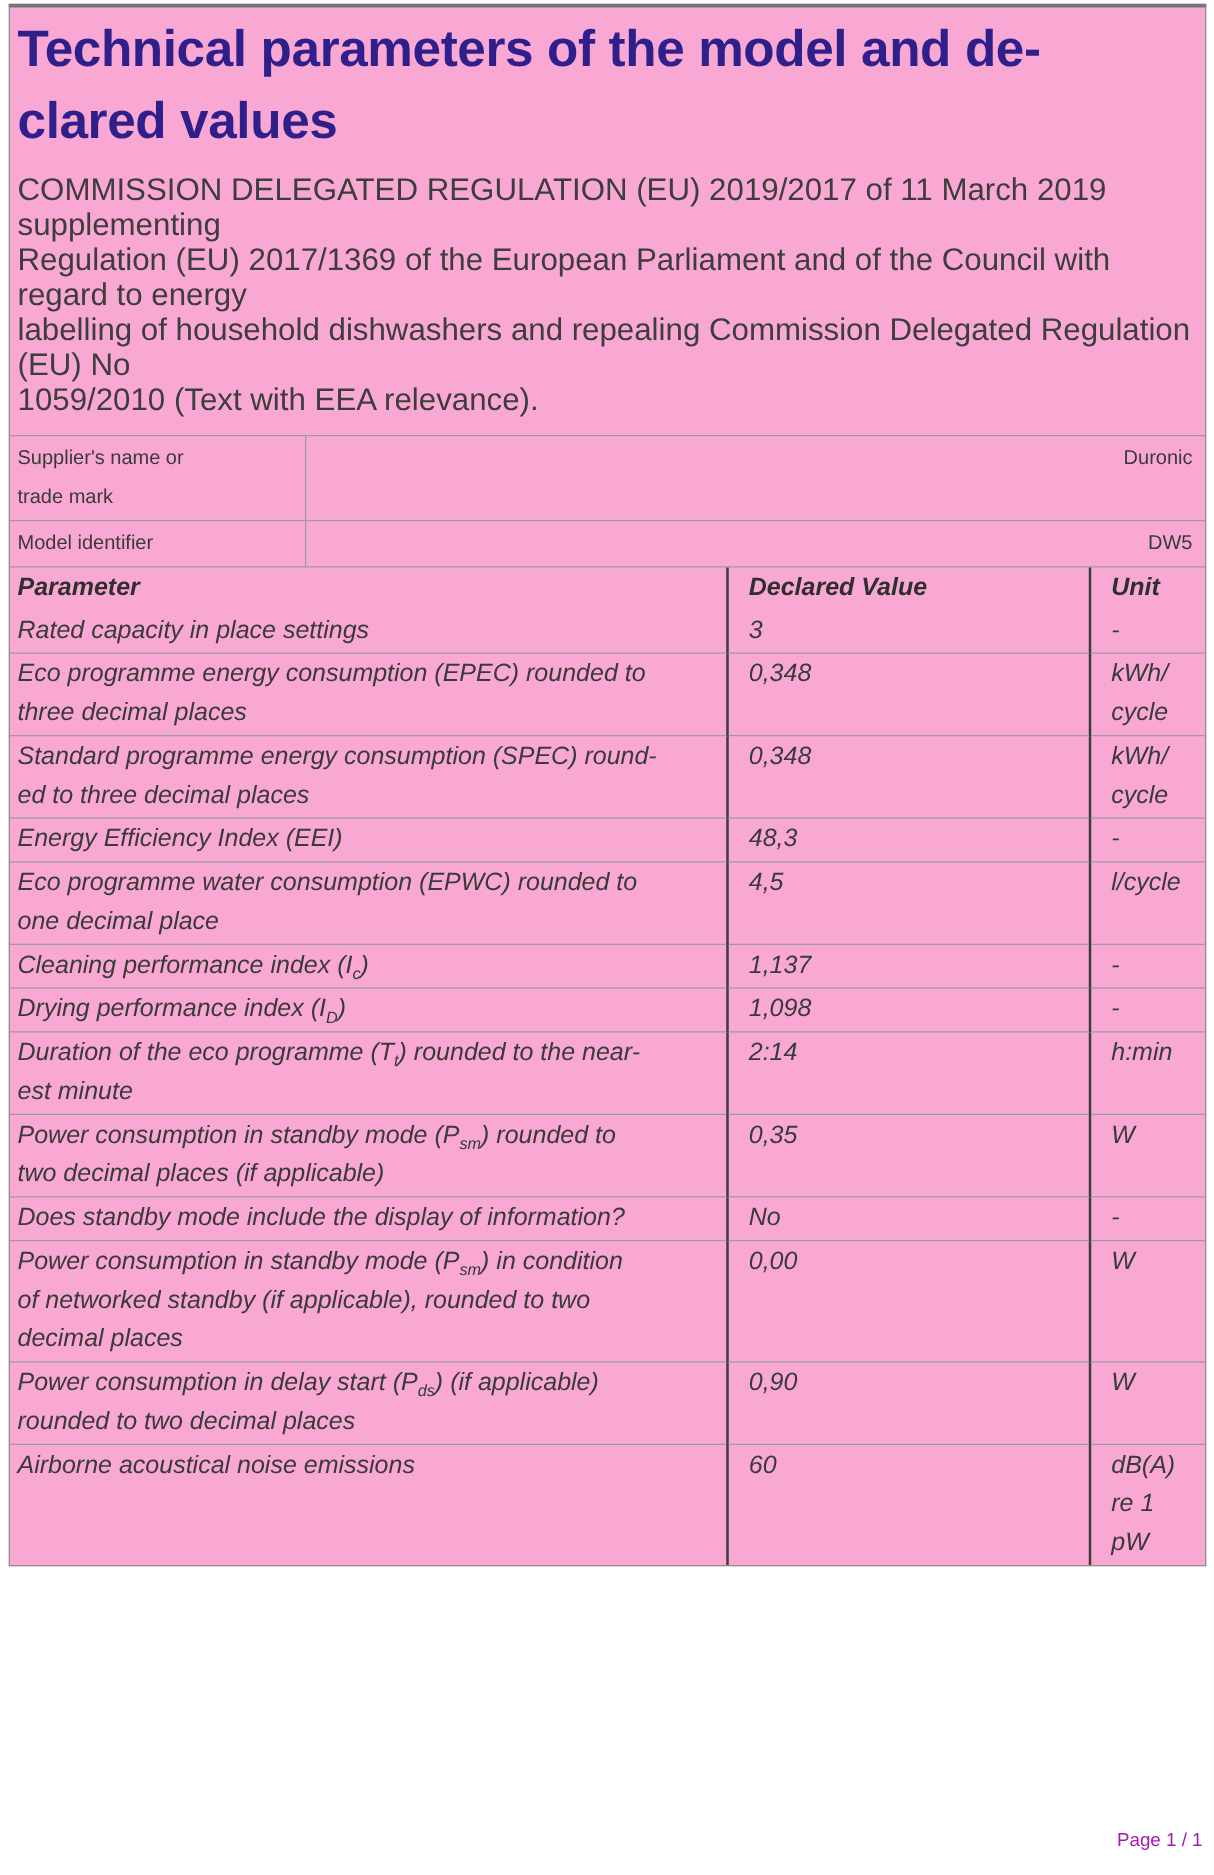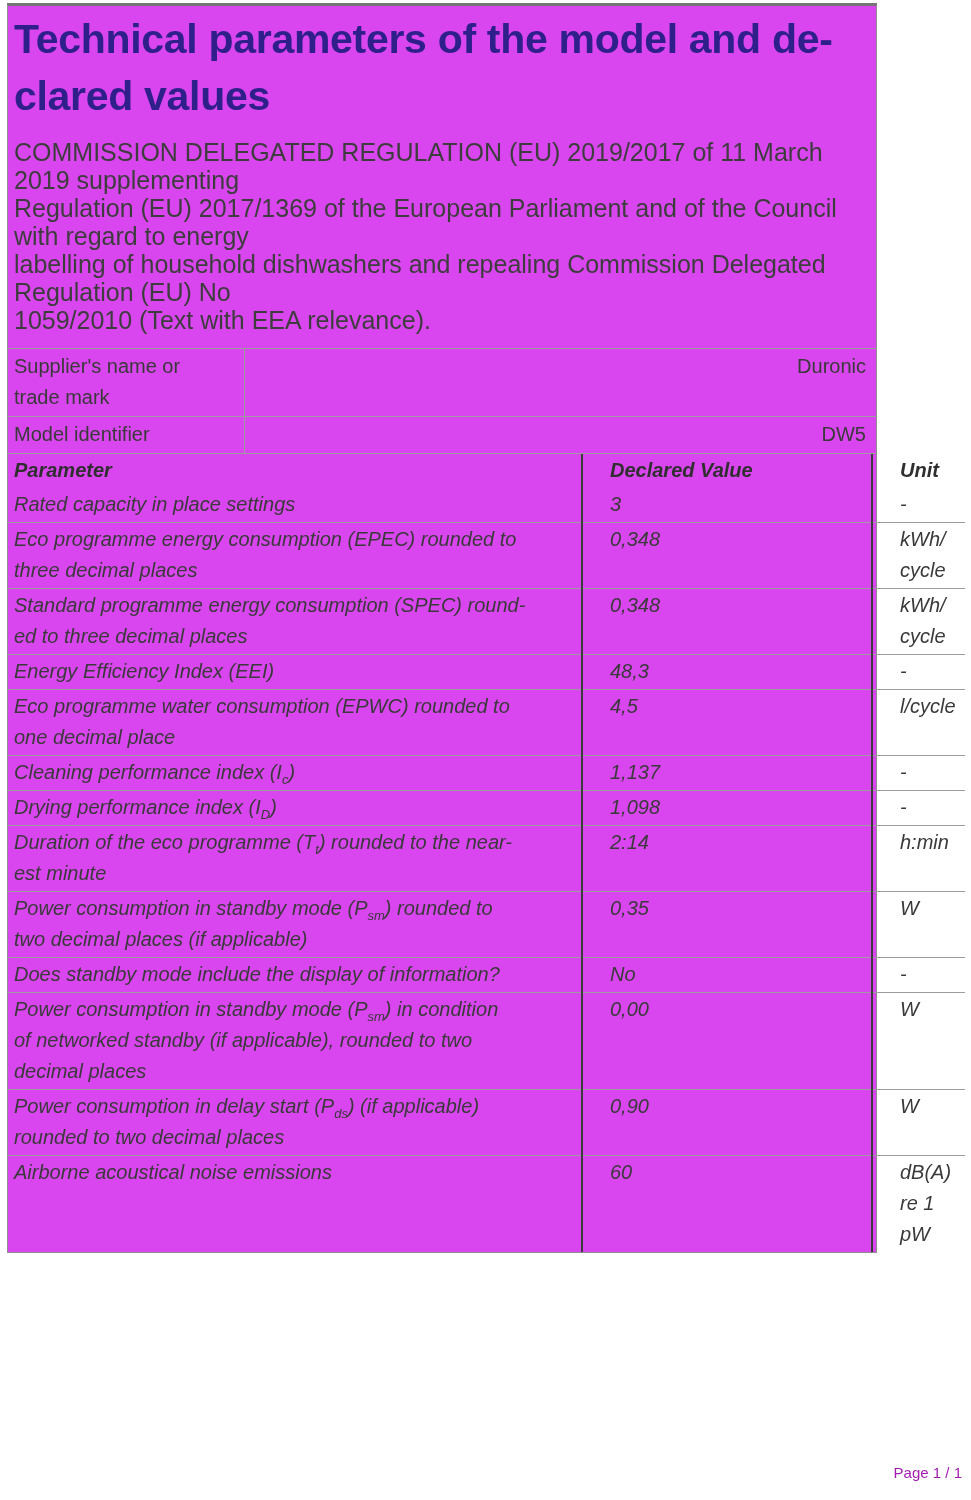--- a/index.html
+++ b/index.html
@@ -10,24 +10,24 @@
     font-family: "Liberation Sans", sans-serif;
     color: #3a3a3a;
     position: relative;
     overflow: hidden;
   }
   .page { position: absolute; inset: 0; background: #fff; }
 
   .content-frame {
     position: absolute;
     left: 7px; top: 3px;
-    width: 870px;
+    width: 958px;
     border: 1px solid #8f8f8f;
     border-top: 3px solid #757575;
-    background: #d946ef;
+    background: #f9a8d4;
   }
 
   .header-section {
     padding: 5px 10px 14px 6px;
     border-bottom: 1px solid #9c9c9c;
   }
   .title {
     margin: 0;
     font-size: 41px;
     line-height: 57px;
@@ -37,21 +37,21 @@
     white-space: pre-line;
   }
   .regulation {
     margin: 13px 0 0 0;
     font-size: 25px;
     line-height: 28px;
     color: #3d3d3d;
     white-space: pre-line;
   }
 
-  .supplier-row { display: flex; border-bottom: 1px solid #9c9c9c; font-size: 20px; line-height: 31px; }
+  .supplier-row { display: flex; border-bottom: 1px solid #9c9c9c; font-size: 16px; line-height: 31px; }
   .supplier-label {
     width: 237px;
     border-right: 1px solid #9c9c9c;
     padding: 2px 10px 3px 6px;
     white-space: pre-line;
   }
   .supplier-value { flex: 1; padding: 2px 10px 3px 12px; text-align: right; }
 
   table.params { border-collapse: collapse; width: 100%; table-layout: fixed; }
   col.c-param { width: 574px; }
@@ -62,21 +62,21 @@
   .params th, .params td {
     font-size: 20px;
     line-height: 31px;
     vertical-align: top;
     text-align: left;
     padding: 1px 8px 2px 6px;
     font-weight: normal;
     font-style: italic;
   }
   .params th { font-weight: bold; color: #2f2f2f; }
-  .params th + th, .params td + td { border-left: 2px solid #3c3c3c; padding-left: 27px; margin-top: 10px; }
+  .params th + th, .params td + td { border-left: 2px solid #3c3c3c; padding-left: 16px; margin-top: 10px; }
   .t { white-space: pre-line; }
   sub.s { font-size: 13px; line-height: 0; }
 
   .footer {
     position: absolute;
     right: 9px; bottom: 19px;
     font-size: 15px;
     color: #a21caf;
   }
 </style>

